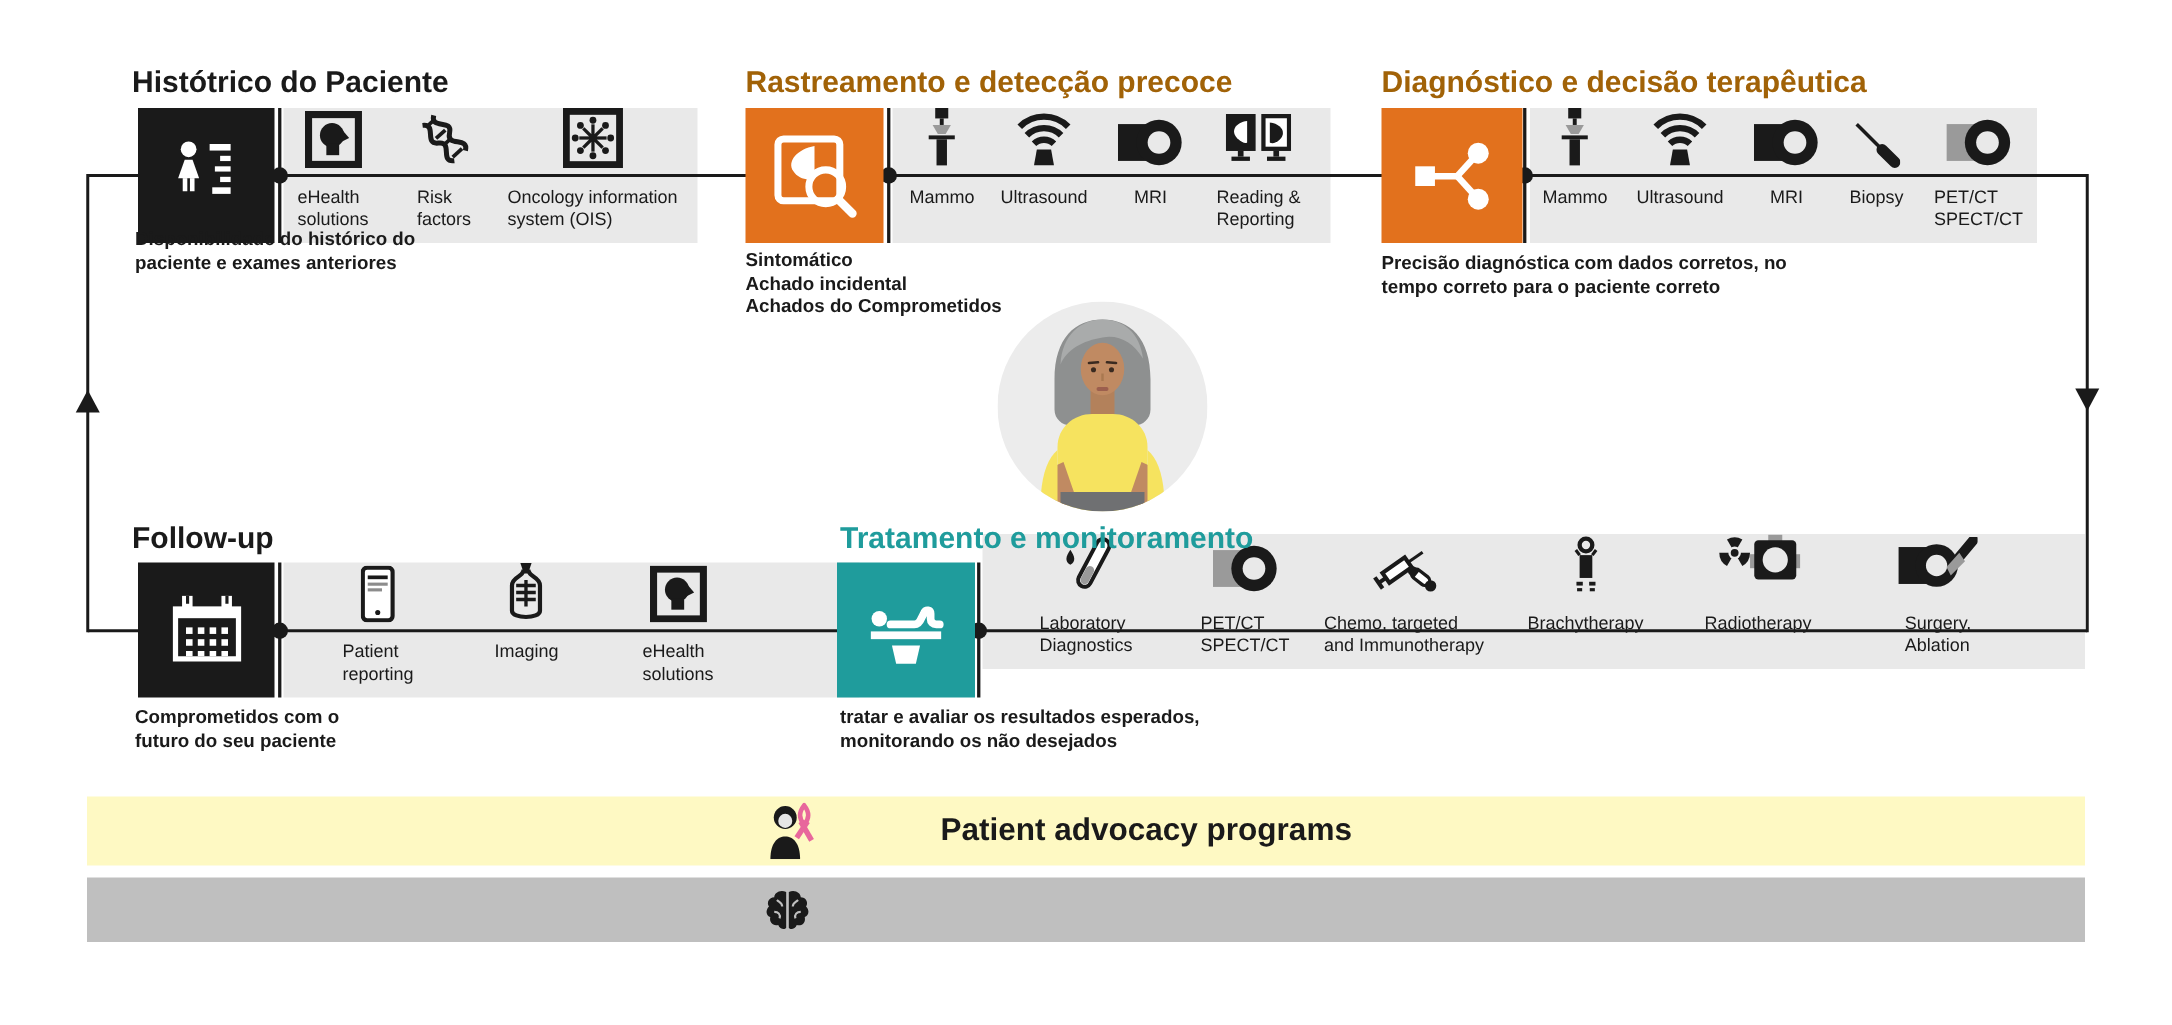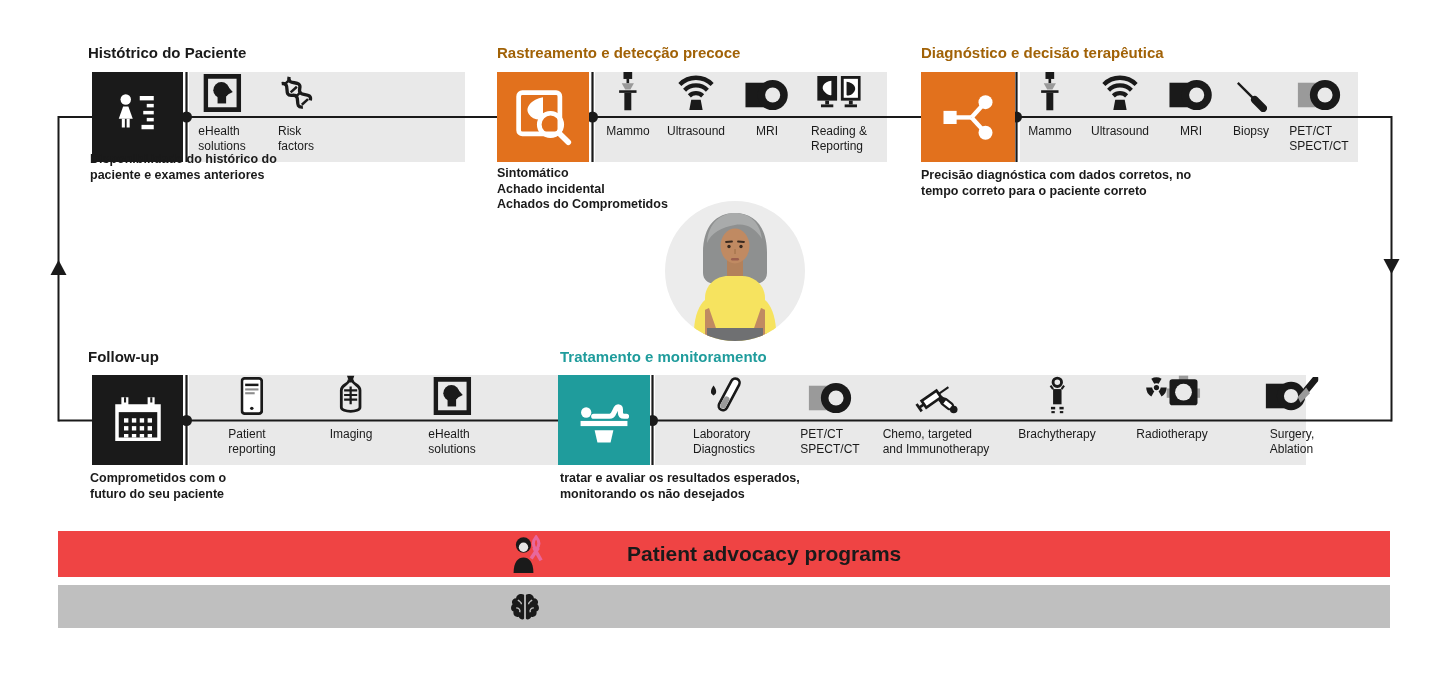--- a/index.html
+++ b/index.html
@@ -1,32 +1,32 @@
 <!DOCTYPE html>
 <html><head>
 <meta charset="utf-8">
 <style>
   html,body{margin:0;padding:0;background:#fff}
   .canvas{position:relative;width:1448px;height:683px;background:#fff;font-family:"Liberation Sans",sans-serif;overflow:hidden}
-  .title{position:absolute;font-weight:bold;font-size:15px;color:#1a1a1a;white-space:nowrap;z-index:4}
+  .title{position:absolute;font-weight:bold;font-size:20px;color:#1a1a1a;white-space:nowrap;z-index:4}
   .title.orange{color:#a16207}
   .title.teal{color:#1F9C9C}
   .block{position:absolute;display:flex;align-items:center;justify-content:center;z-index:3}
   .block.dark{background:#1a1a1a}
   .block.orange{background:#E2711D}
   .block.teal{background:#1F9C9C}
   .strip{position:absolute;background:#E9E9E9;z-index:1}
   .item{position:absolute;top:0;transform:translateX(-50%);display:flex;flex-direction:column;align-items:center;width:max-content}
   .icwrap{height:40px;display:flex;align-items:flex-end;justify-content:center}
   .lbl{margin-top:12px;font-size:12px;line-height:15px;color:#1a1a1a;white-space:pre-line;text-align:left}
   .desc{position:absolute;font-size:12.5px;font-weight:bold;line-height:15.5px;color:#1a1a1a;white-space:pre-line;z-index:4}
   .loop{position:absolute;left:0;top:0;z-index:2;pointer-events:none}
   .avatar{position:absolute;left:665px;top:201px;width:140px;height:140px;z-index:4}
   .bar{position:absolute;left:58px;width:1332px;z-index:4}
-  .bar1{top:531px;height:46px;background:#ef4444}
+  .bar1{top:531px;height:46px;background:#fef9c3}
   .bar2{top:585px;height:43px;background:#BFBFBF}
   .baricon{position:absolute;left:452px;top:50%;transform:translateY(-50%);display:flex}
   .bartext{position:absolute;top:50%;transform:translateY(-50%);font-size:21px;font-weight:bold;color:#1a1a1a;white-space:nowrap}
 </style>
 </head>
 <body>
 
 <div class="canvas">
 
   <svg width="0" height="0" style="position:absolute" aria-hidden="true">
@@ -295,20 +295,29 @@
       </div>
       <div class="item" style="left:107px">
         <span class="icwrap">
             <svg width="40" height="40" viewBox="0 0 48 48">
               <use href="#sym-dna"></use>
             </svg>
           </span>
         <span class="lbl">Risk
 factors</span>
       </div>
+      <div class="item" style="left:206px">
+        <span class="icwrap">
+            <svg width="40" height="40" viewBox="0 0 44 44">
+              <use href="#sym-ois"></use>
+            </svg>
+          </span>
+        <span class="lbl">Oncology information
+system (OIS)</span>
+      </div>
     </div>
     <div class="desc" style="left:90px;top:152px">Disponibilidade do histórico do
 paciente e exames anteriores</div>
   </div>
 
   <div>
     <div class="title orange" style="left:497px;top:44px">Rastreamento e detecção precoce</div>
     <div class="block orange" style="left:497px;top:72px;width:92px;height:90px">
       <svg width="60" height="60" viewBox="0 0 64 64">
           <use href="#sym-screening"></use>
@@ -447,21 +456,21 @@
 futuro do seu paciente</div>
   </div>
 
   <div>
     <div class="title teal" style="left:560px;top:348px">Tratamento e monitoramento</div>
     <div class="block teal" style="left:558px;top:375px;width:92px;height:90px">
       <svg width="60" height="60" viewBox="0 0 64 64">
           <use href="#sym-treatment"></use>
         </svg>
     </div>
-    <div class="strip" style="left:655px;top:375px;width:651px;height:90px">
+    <div class="strip" style="left:655px;top:356px;width:735px;height:90px">
       <div class="item" style="left:69px">
         <span class="icwrap">
             <svg width="38" height="40" viewBox="0 0 42 46">
               <use href="#sym-lab"></use>
             </svg>
           </span>
         <span class="lbl">Laboratory
 Diagnostics</span>
       </div>
       <div class="item" style="left:175px">

